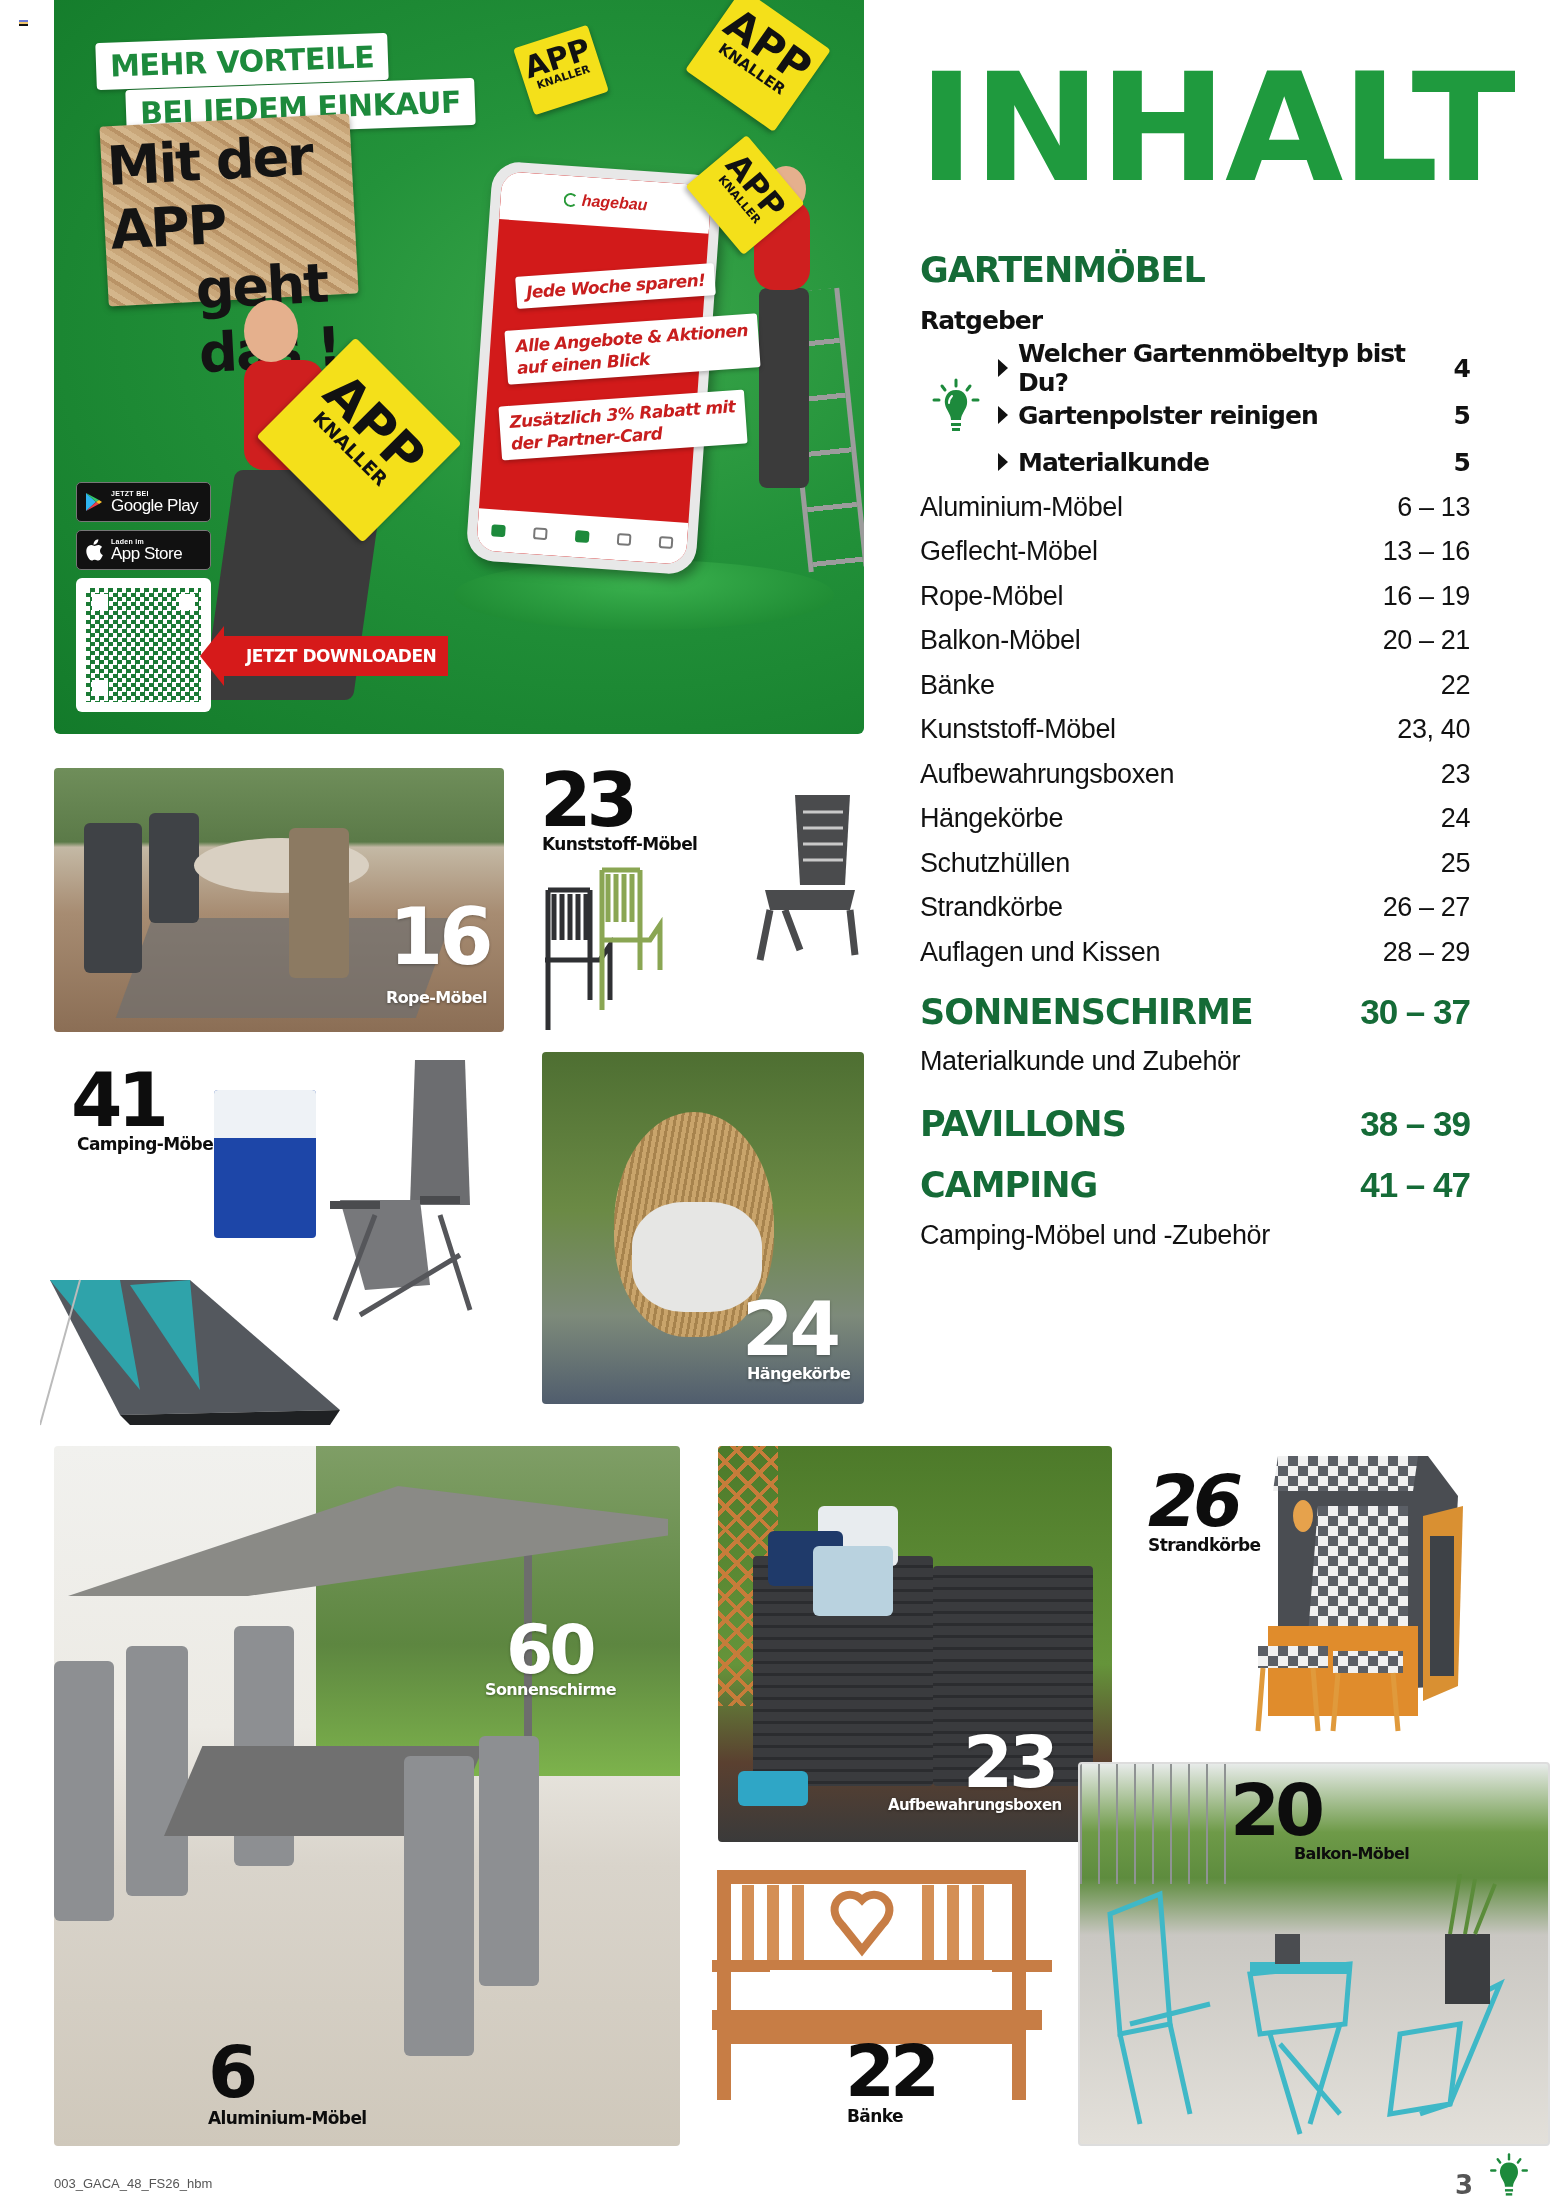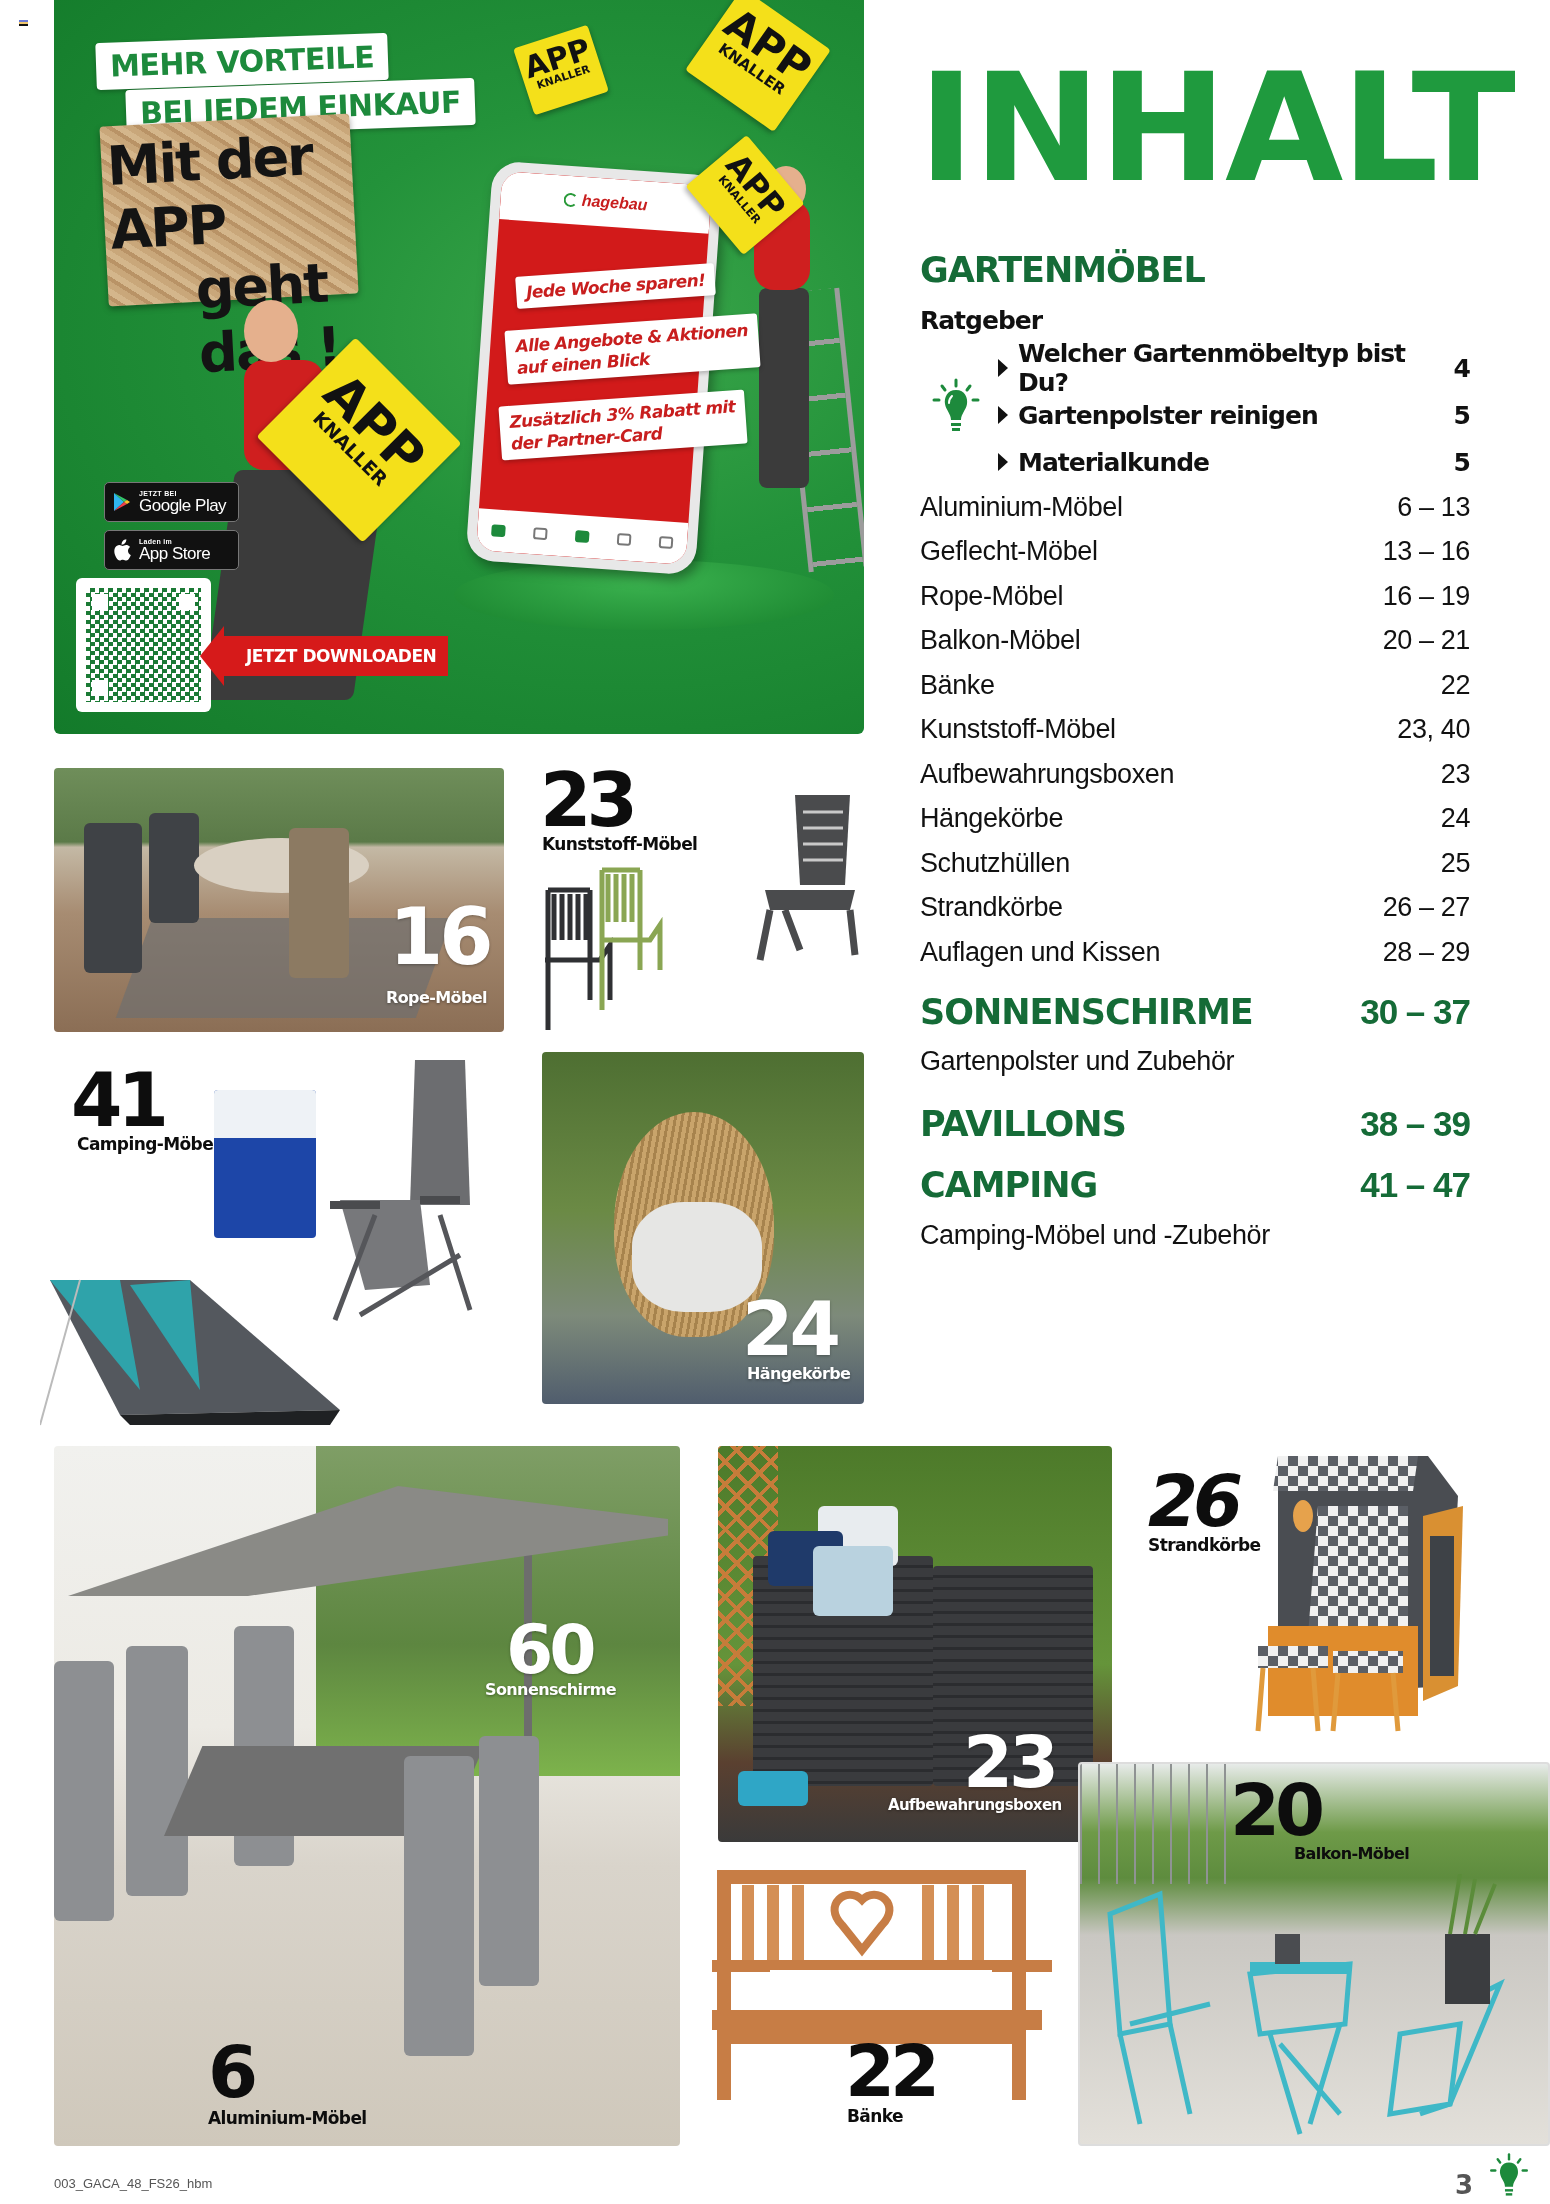--- a/index.html
+++ b/index.html
@@ -64,21 +64,21 @@
   .person.p1-legs { left: 165px; top: 470px; width: 150px; height: 230px; background: #3b3b3b; border-radius: 8px; transform: skewX(-8deg); }
   .person.p1-head { left: 190px; top: 300px; width: 54px; height: 62px; background: #e5b08d; border-radius: 50%; }
   .person.p2-body { left: 700px; top: 200px; width: 56px; height: 90px; }
   .person.p2-legs { left: 705px; top: 288px; width: 50px; height: 200px; background: #3b3b3b; border-radius: 8px; }
   .person.p2-head { left: 712px; top: 166px; width: 40px; height: 46px; background: #e5b08d; border-radius: 50%; }
   .ladder { position: absolute; left: 740px; top: 290px; width: 60px; height: 280px;
           border-left: 5px solid #9c9c9c; border-right: 5px solid #9c9c9c;
           background: repeating-linear-gradient(180deg, transparent 0 50px, #9c9c9c 50px 55px); transform: rotate(-6deg); }
 
   .store-btn { position: absolute; left: 22px; width: 135px; height: 40px; background: #111; border: 1px solid #777;
-          border-radius: 5px; color: #fff; display: flex; align-items: center; gap: 8px; padding: 0 8px; margin-left: 28px; }
+          border-radius: 5px; color: #fff; display: flex; align-items: center; gap: 8px; padding: 0 8px; }
   .store-btn .ico { width: 18px; height: 22px; display: flex; align-items: center; justify-content: center; font-size: 18px; }
   .store-btn .txt { display: flex; flex-direction: column; line-height: 1; }
   .store-btn .small { font-size: 7px; font-weight: bold; letter-spacing: .3px; }
   .store-btn .big { font-size: 17px; letter-spacing: -0.5px; }
   .gplay { top: 482px; }
   .astore { top: 530px; }
   .qr { position: absolute; left: 22px; top: 578px; width: 135px; height: 134px; background: #fff; border-radius: 6px; padding: 10px; }
   .qr-grid { width: 100%; height: 100%;
           background:
             linear-gradient(#fff,#fff) 6px 6px/16px 16px no-repeat,
@@ -353,21 +353,21 @@
   </div>
 <div class="toc-row" style="top:932px">
     <span>Auflagen und Kissen</span>
     <span class="pg">28 – 29</span>
   </div>
 
 <div class="big-row" style="top:992px">
   <span class="sec-head">SONNENSCHIRME</span>
   <span class="pg">30 – 37</span>
 </div>
-<div class="abs sub-text" style="top:1046px">Gartenpolster und Zubehör</div>
+<div class="abs sub-text" style="top:1046px">Materialkunde und Zubehör</div>
 
 <div class="big-row" style="top:1104px">
   <span class="sec-head">PAVILLONS</span>
   <span class="pg">38 – 39</span>
 </div>
 <div class="big-row" style="top:1165px">
   <span class="sec-head">CAMPING</span>
   <span class="pg">41 – 47</span>
 </div>
 <div class="abs sub-text" style="top:1220px">Camping-Möbel und -Zubehör</div>

